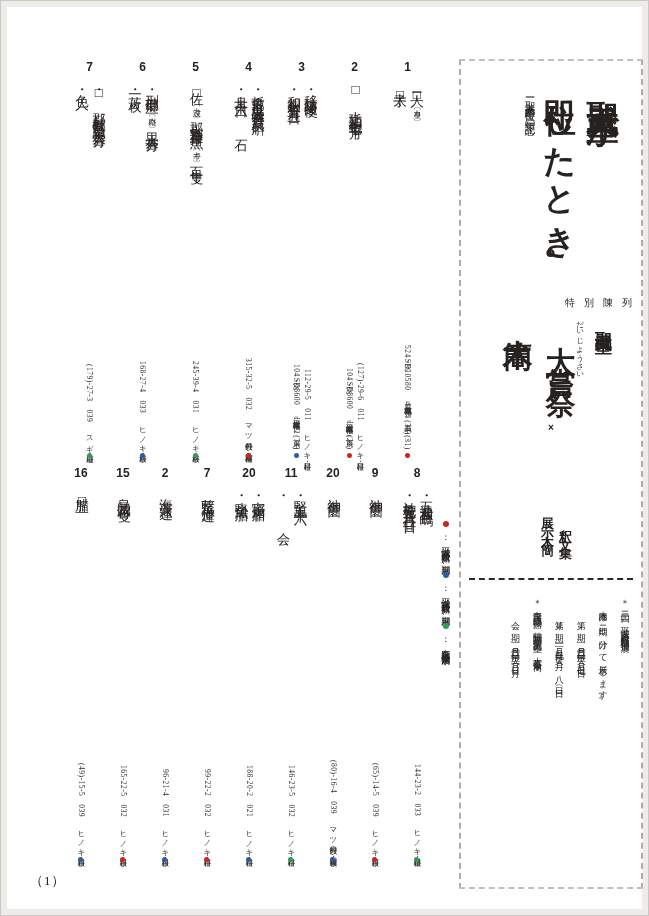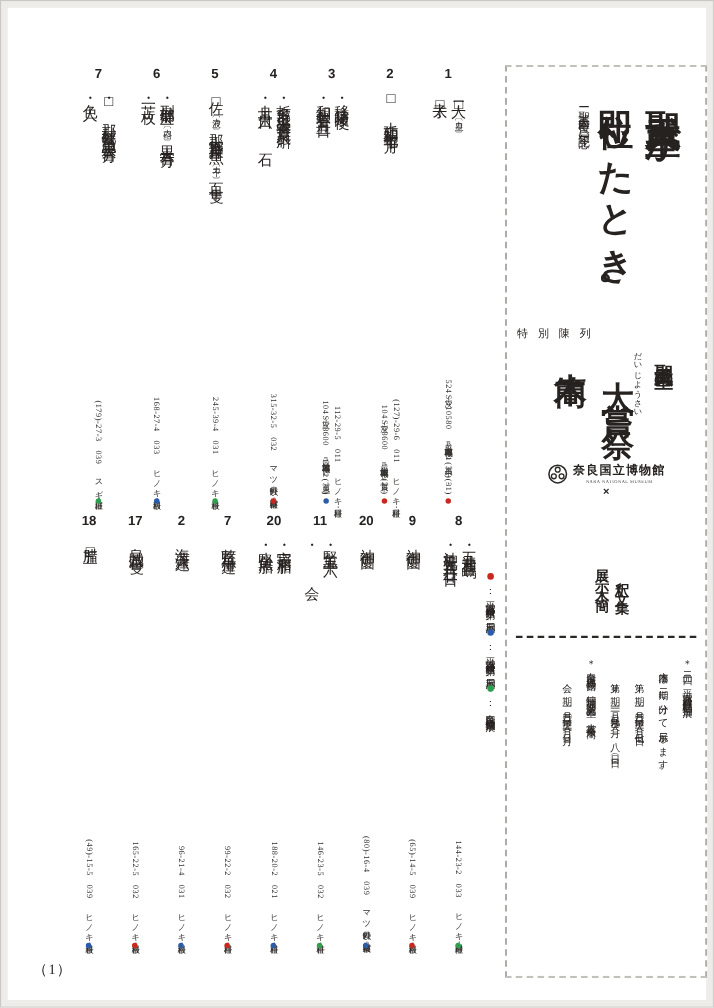--- a/index.html
+++ b/index.html
@@ -40,21 +40,21 @@
 
   
   .cover{position:absolute; top:58px; right:5px; width:184px; height:830px;
          box-sizing:border-box; background:#fff;
          border-left:2px dashed #aeaca7; border-right:2px dashed #aeaca7;
          border-top:2px dashed #c2c0bb; border-bottom:2px dashed #c2c0bb;}
   .cover-title{position:absolute; top:14px; right:20px; writing-mode:vertical-rl; text-orientation:mixed;}
   .cover-title .t{font-size:32px; font-weight:600; letter-spacing:4px; line-height:1.15; margin-left:6px;}
   .cover-title .sub{font-size:10.5px; letter-spacing:2px; padding-top:16px; margin-left:8px; line-height:1.1;}
 
-  .tokubetsu{position:absolute; top:235px; left:0; right:0; text-align:left;
+  .tokubetsu{position:absolute; top:235px; left:0; right:0; text-align:right;
              font-family:"Liberation Sans",sans-serif; font-size:10px; letter-spacing:9px; text-indent:9px;}
 
   .ex-title{position:absolute; top:254px; right:26px; writing-mode:vertical-rl; text-orientation:mixed;
             font-family:"Liberation Sans",sans-serif; font-weight:700;}
   .ex-prefix{font-size:17px; letter-spacing:2px; margin-left:8px; padding-top:3px;}
   .ex-main{font-size:30px; letter-spacing:3px; margin-left:2px;}
   .ex-main rt{font-size:7.5px; font-weight:400; letter-spacing:0;}
   .ex-sub{font-size:30px; letter-spacing:3px; margin-left:4px;}
 
   .logos{position:absolute; top:360px; left:0; right:0; text-align:center;}
@@ -213,30 +213,30 @@
         <div class="entry">
           <div class="num">2</div>
           <div class="body">
             <div class="line"><span>海藻六連</span></div>
           </div>
           <div class="meta">
             <div class="mcol">96-21-4　031　ヒノキ科・板目<span class="dot" style="background: rgb(42, 92, 170);"></span></div>
           </div>
         </div>
         <div class="entry">
-          <div class="num">17</div>
+          <div class="num">15</div>
           <div class="body">
             <div class="line"><span>烏賊八百隻</span></div>
           </div>
           <div class="meta">
             <div class="mcol">165-22-5　032　ヒノキ科・板目<span class="dot" style="background: rgb(200, 40, 30);"></span></div>
           </div>
         </div>
         <div class="entry">
-          <div class="num">18</div>
+          <div class="num">16</div>
           <div class="body">
             <div class="line"><span>腊五□</span></div>
           </div>
           <div class="meta">
             <div class="mcol">(49)-15-5　039　ヒノキ科・板目<span class="dot" style="background: rgb(42, 92, 170);"></span></div>
           </div>
         </div>
       </section>
     <div id="legend" class="legend"><span class="ldot" style="background: rgb(200, 40, 30);"></span><span>：平城宮跡資料館第Ⅰ期展示、</span><span class="ldot" style="background: rgb(42, 92, 170);"></span><span>：平城宮跡資料館第Ⅱ期展示、</span><span class="ldot" style="background: rgb(46, 158, 79);"></span><span>：奈良国立博物館展示。</span></div>
     <div class="pagenum">（1）</div>
@@ -252,32 +252,20 @@
 
     <div class="tokubetsu">特別陳列</div>
 
     <div class="ex-title">
       <div class="ex-prefix">聖武天皇の</div>
       <div class="ex-main" id="exMain"><ruby>大<rt>だい</rt></ruby><ruby>嘗<rt>じよう</rt></ruby><ruby>祭<rt>さい</rt></ruby></div>
       <div class="ex-sub">木簡</div>
     </div>
 
     <div class="logos">
-      <div class="logo-row">
-        <svg width="20" height="20" viewBox="0 0 20 20">
-          <circle cx="10" cy="10" r="8" fill="none" stroke="#2b2926" stroke-width="1.4"></circle>
-          <circle cx="10" cy="6" r="2.2" fill="none" stroke="#2b2926" stroke-width="1.2"></circle>
-          <circle cx="6.5" cy="12" r="2.2" fill="none" stroke="#2b2926" stroke-width="1.2"></circle>
-          <circle cx="13.5" cy="12" r="2.2" fill="none" stroke="#2b2926" stroke-width="1.2"></circle>
-        </svg>
-        <span>
-          <span class="logo-name">奈良国立博物館</span>
-          <span class="logo-en">NARA NATIONAL MUSEUM</span>
-        </span>
-      </div>
       <div class="cross">×</div>
     </div>
 
     <div class="booklet">
       <span class="v bk1">展示木簡</span>
       <span class="v bk2">釈文集</span>
     </div>
 
     <div class="divider"></div>
 

